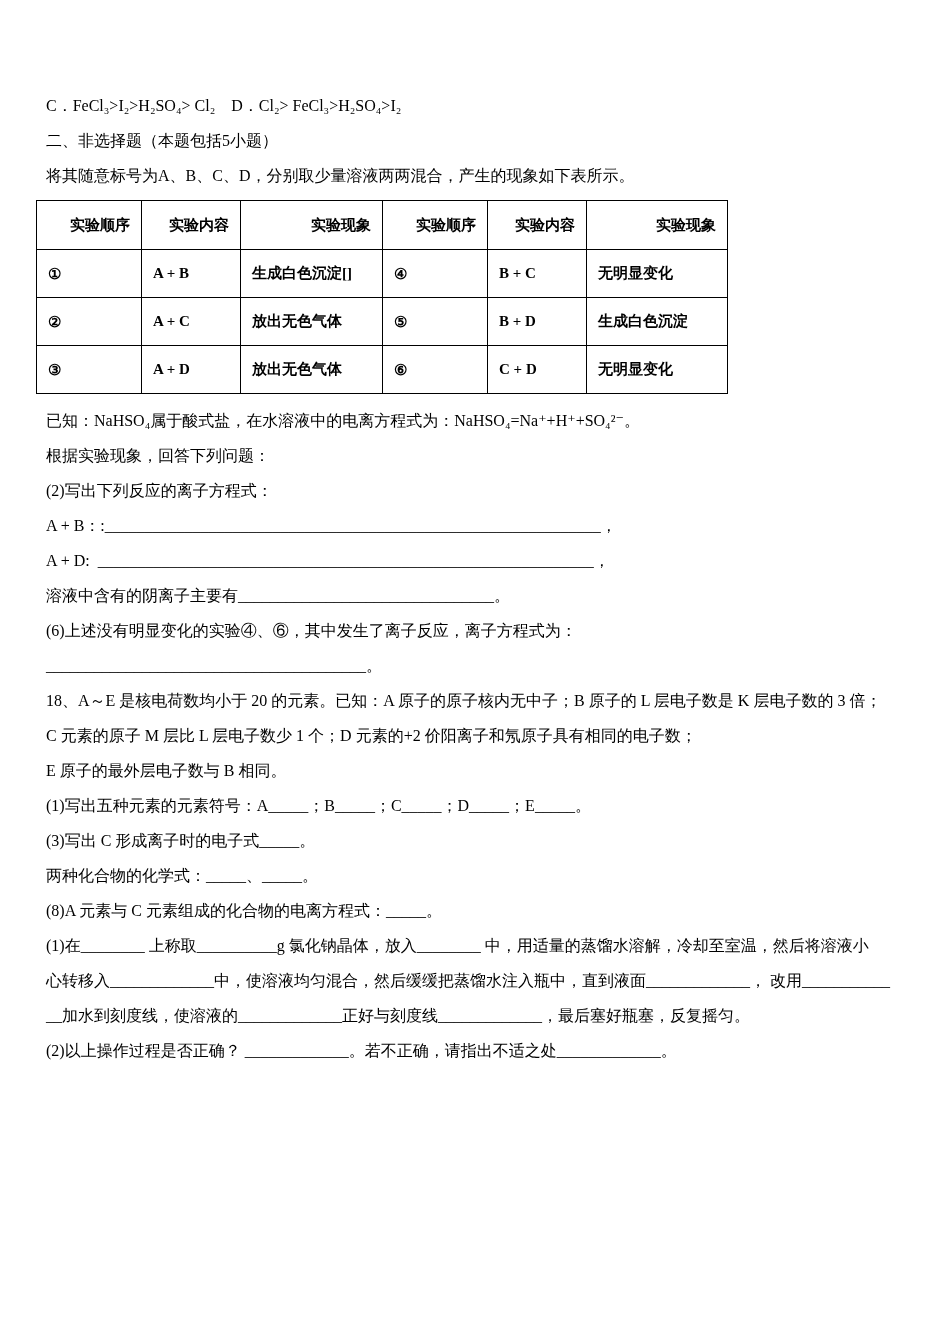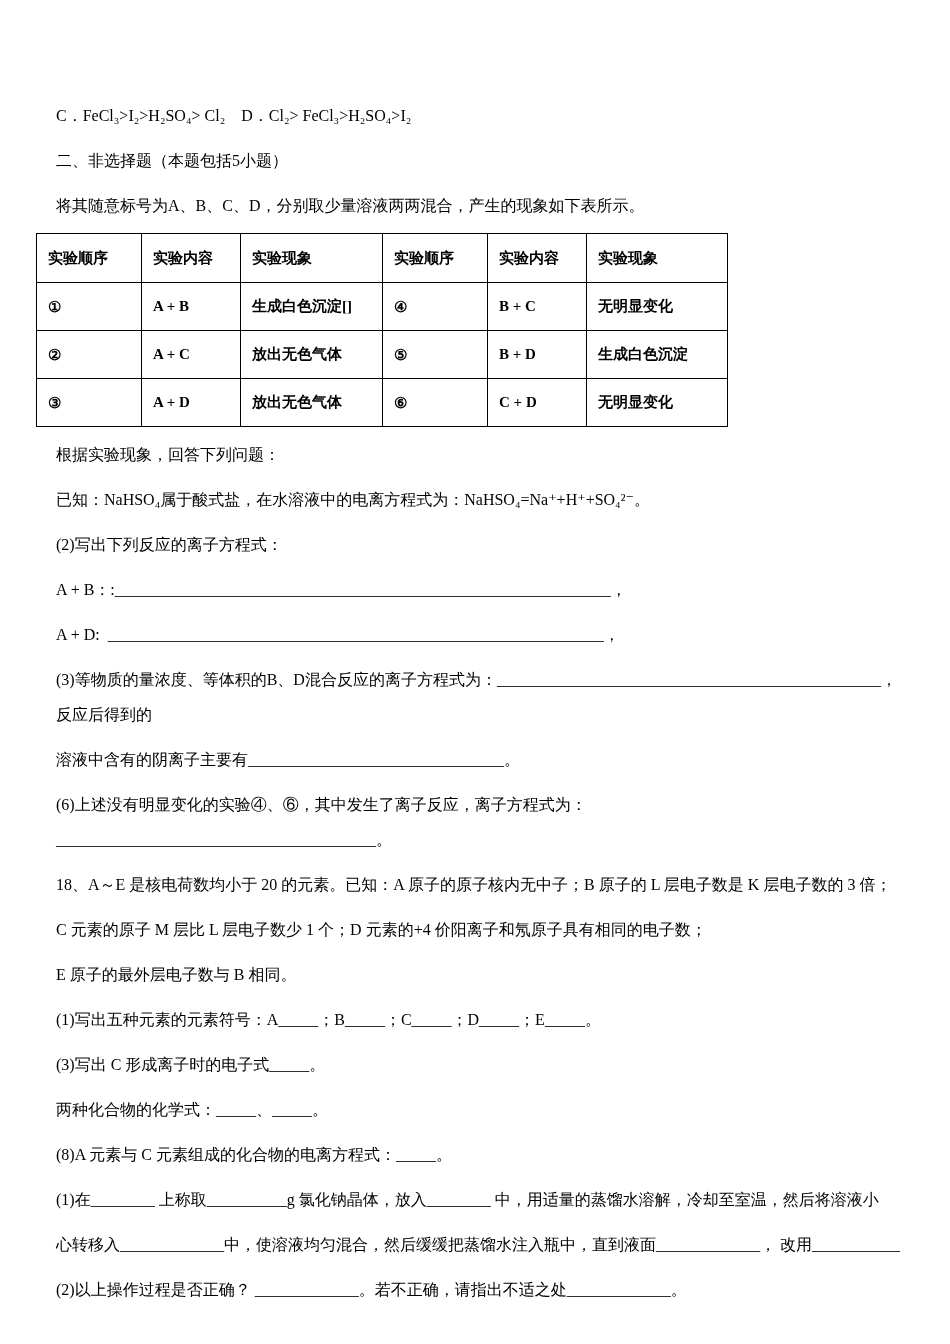--- a/index.html
+++ b/index.html
@@ -12,41 +12,41 @@
     width: 950px;
     height: 1344px;
     box-sizing: border-box;
     background: #ffffff;
     color: #000000;
     padding: 88px 40px 0 46px;
     font-family: "Liberation Serif", "DejaVu Serif", serif;
     font-size: 16px;
   }
   .page p {
-    margin: 10px;
+    margin: 0;
     line-height: 35px;
     white-space: pre-wrap;
   }
   table.exp {
     border-collapse: collapse;
     table-layout: fixed;
     margin: 7px 0 9px -10px;
   }
   table.exp th, table.exp td {
     border: 1px solid #000000;
     padding: 0 11px;
     text-align: left;
     vertical-align: middle;
     font-weight: bold;
     font-size: 15px;
     height: 47px;
     overflow: hidden;
     white-space: nowrap;
   }
-  table.exp th { height: 48px; }
+  table.exp th { height: 48px; text-align: right; }
 </style>
 </head>
 <body>
 
 <div class="page">
 
   <p>C．FeCl₃&gt;I₂&gt;H₂SO₄&gt; Cl₂　D．Cl₂&gt; FeCl₃&gt;H₂SO₄&gt;I₂</p>
   <p>二、非选择题（本题包括5小题）</p>
 
   <p>将其随意标号为A、B、C、D，分别取少量溶液两两混合，产生的现象如下表所示。</p>
@@ -91,34 +91,34 @@
         <td>③</td>
         <td>A + D</td>
         <td>放出无色气体</td>
         <td>⑥</td>
         <td>C + D</td>
         <td>无明显变化</td>
       </tr>
     </tbody>
   </table>
 
+  <p>已知：NaHSO₄属于酸式盐，在水溶液中的电离方程式为：NaHSO₄=Na⁺+H⁺+SO₄²⁻。</p>
   <p>根据实验现象，回答下列问题：</p>
-  <p>已知：NaHSO₄属于酸式盐，在水溶液中的电离方程式为：NaHSO₄=Na⁺+H⁺+SO₄²⁻。</p>
   <p>(2)写出下列反应的离子方程式：</p>
   <p>A + B：:______________________________________________________________，</p>
   <p>A + D:  ______________________________________________________________，</p>
-  <p>(3)等物质的量浓度、等体积的B、D混合反应的离子方程式为：________________________________________________，反应后得到的</p>
   <p>溶液中含有的阴离子主要有________________________________。</p>
   <p>(6)上述没有明显变化的实验④、⑥，其中发生了离子反应，离子方程式为：________________________________________。</p>
 
   <p>18、A～E 是核电荷数均小于 20 的元素。已知：A 原子的原子核内无中子；B 原子的 L 层电子数是 K 层电子数的 3 倍；</p>
-  <p>C 元素的原子 M 层比 L 层电子数少 1 个；D 元素的+4 价阳离子和氖原子具有相同的电子数；</p>
+  <p>C 元素的原子 M 层比 L 层电子数少 1 个；D 元素的+2 价阳离子和氖原子具有相同的电子数；</p>
   <p>E 原子的最外层电子数与 B 相同。</p>
   <p>(1)写出五种元素的元素符号：A_____；B_____；C_____；D_____；E_____。</p>
   <p>(3)写出 C 形成离子时的电子式_____。</p>
   <p>两种化合物的化学式：_____、_____。</p>
   <p>(8)A 元素与 C 元素组成的化合物的电离方程式：_____。</p>
 
   <p>(1)在________ 上称取__________g 氯化钠晶体，放入________ 中，用适量的蒸馏水溶解，冷却至室温，然后将溶液小</p>
   <p>心转移入_____________中，使溶液均匀混合，然后缓缓把蒸馏水注入瓶中，直到液面_____________， 改用___________</p>
+  <p>__加水到刻度线，使溶液的_____________正好与刻度线_____________，最后塞好瓶塞，反复摇匀。</p>
   <p>(2)以上操作过程是否正确？ _____________。若不正确，请指出不适之处_____________。</p>
 
 </div>
 
 </body></html>

